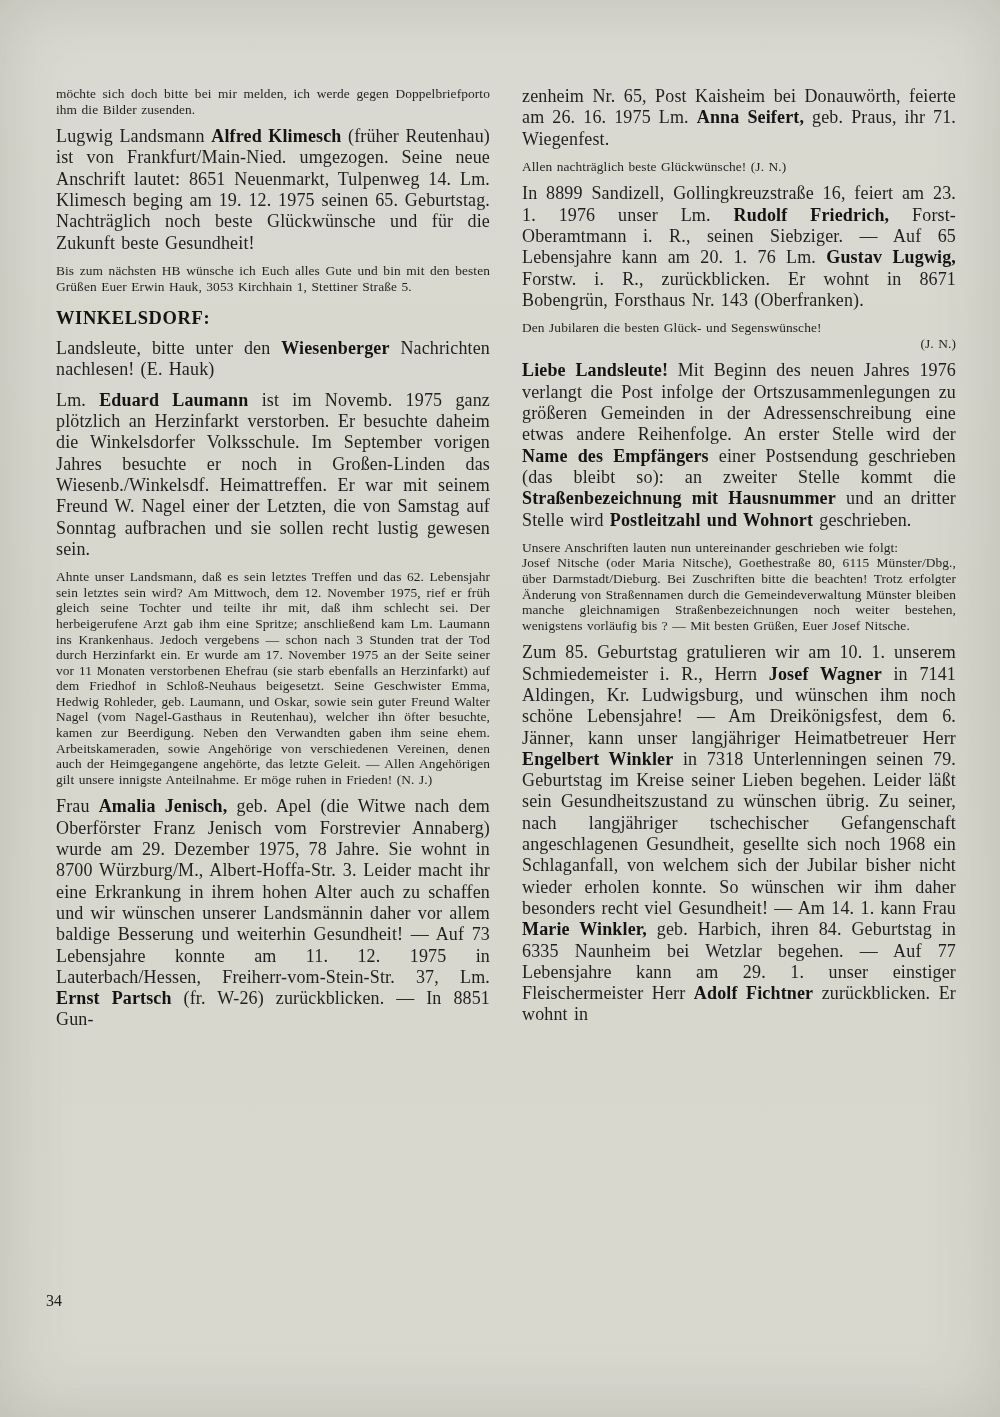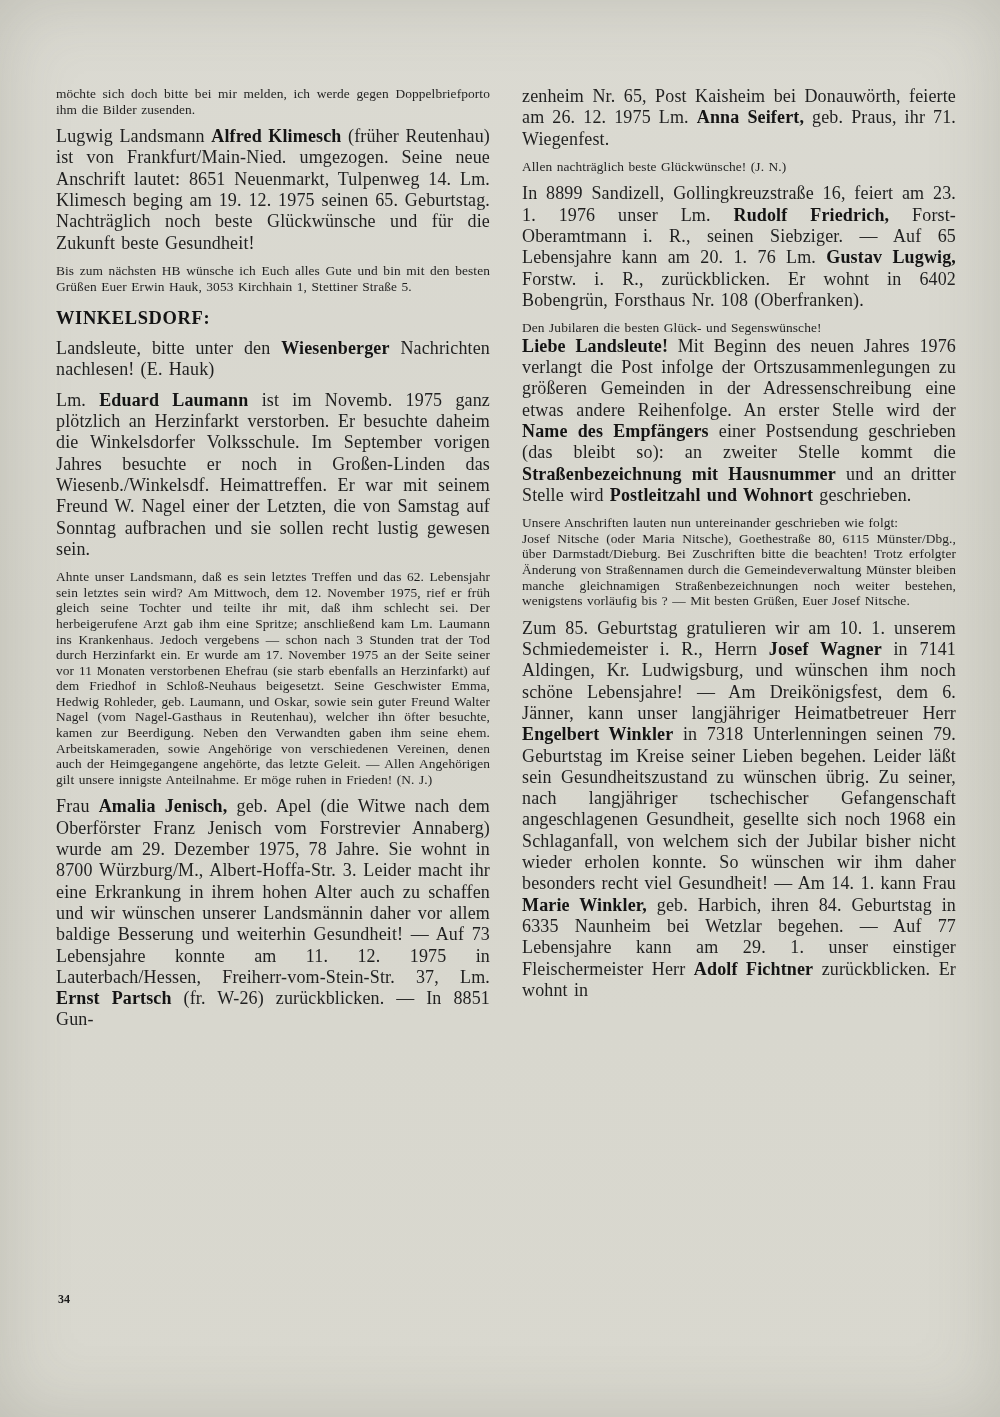--- a/index.html
+++ b/index.html
@@ -51,24 +51,24 @@
     letter-spacing: 0.6px;
     margin: 14px 0 9px 0;
     color: #141414;
     text-align: left;
   }
   .no-gap { margin-bottom: 0; }
   .sign { text-align: right; }
   .b { font-weight: bold; color: #141414; margin-top: 8px; }
   .page-number {
     position: absolute;
-    left: 58px;
+    left: 46px;
     top: 1292px;
-    font-size: 12px;
-    font-weight: bold;
+    font-size: 16px;
+    font-weight: normal;
     color: #1a1a1a;
   }
 </style>
 </head>
 <body>
 
 <div class="page">
   <div class="columns">
 
     <div class="col">
@@ -76,24 +76,25 @@
       <p class="body"><span>Lugwig Landsmann </span><span class="b">Alfred Klimesch</span><span> (früher Reutenhau) ist von Frankfurt/Main-Nied. umgezogen. Seine neue Anschrift lautet: 8651 Neuenmarkt, Tulpenweg 14. Lm. Klimesch beging am 19. 12. 1975 seinen 65. Geburtstag. Nachträglich noch beste Glückwünsche und für die Zukunft beste Gesundheit!</span></p>
       <p class="small"><span>Bis zum nächsten HB wünsche ich Euch alles Gute und bin mit den besten Grüßen Euer Erwin Hauk, 3053 Kirchhain 1, Stettiner Straße 5.</span></p>
       <h2 class="heading">WINKELSDORF:</h2>
       <p class="body"><span>Landsleute, bitte unter den </span><span class="b">Wiesenberger</span><span> Nachrichten nachlesen! (E. Hauk)</span></p>
       <p class="body"><span>Lm. </span><span class="b">Eduard Laumann</span><span> ist im Novemb. 1975 ganz plötzlich an Herzinfarkt verstorben. Er besuchte daheim die Winkelsdorfer Volksschule. Im September vorigen Jahres besuchte er noch in Großen-Linden das Wiesenb./Winkelsdf. Heimattreffen. Er war mit seinem Freund W. Nagel einer der Letzten, die von Samstag auf Sonntag aufbrachen und sie sollen recht lustig gewesen sein.</span></p>
       <p class="small"><span>Ahnte unser Landsmann, daß es sein letztes Treffen und das 62. Lebensjahr sein letztes sein wird? Am Mittwoch, dem 12. November 1975, rief er früh gleich seine Tochter und teilte ihr mit, daß ihm schlecht sei. Der herbeigerufene Arzt gab ihm eine Spritze; anschließend kam Lm. Laumann ins Krankenhaus. Jedoch vergebens — schon nach 3 Stunden trat der Tod durch Herzinfarkt ein. Er wurde am 17. November 1975 an der Seite seiner vor 11 Monaten verstorbenen Ehefrau (sie starb ebenfalls an Herzinfarkt) auf dem Friedhof in Schloß-Neuhaus beigesetzt. Seine Geschwister Emma, Hedwig Rohleder, geb. Laumann, und Oskar, sowie sein guter Freund Walter Nagel (vom Nagel-Gasthaus in Reutenhau), welcher ihn öfter besuchte, kamen zur Beerdigung. Neben den Verwandten gaben ihm seine ehem. Arbeitskameraden, sowie Angehörige von verschiedenen Vereinen, denen auch der Heimgegangene angehörte, das letzte Geleit. — Allen Angehörigen gilt unsere innigste Anteilnahme. Er möge ruhen in Frieden! (N. J.)</span></p>
       <p class="body"><span>Frau </span><span class="b">Amalia Jenisch,</span><span> geb. Apel (die Witwe nach dem Oberförster Franz Jenisch vom Forstrevier Annaberg) wurde am 29. Dezember 1975, 78 Jahre. Sie wohnt in 8700 Würzburg/M., Albert-Hoffa-Str. 3. Leider macht ihr eine Erkrankung in ihrem hohen Alter auch zu schaffen und wir wünschen unserer Landsmännin daher vor allem baldige Besserung und weiterhin Gesundheit! — Auf 73 Lebensjahre konnte am 11. 12. 1975 in Lauterbach/Hessen, Freiherr-vom-Stein-Str. 37, Lm. </span><span class="b">Ernst Partsch</span><span> (fr. W-26) zurückblicken. — In 8851 Gun-</span></p>
     </div>
 
     <div class="col">
-      <p class="body"><span>zenheim Nr. 65, Post Kaisheim bei Donauwörth, feierte am 26. 12. 1975 Lm. </span><span class="b">Anna Seifert,</span><span> geb. Praus, ihr 71. Wiegenfest.</span></p>
+      <p class="body"><span>zenheim Nr. 65, Post Kaisheim bei Donauwörth, feierte am 26. 16. 1975 Lm. </span><span class="b">Anna Seifert,</span><span> geb. Praus, ihr 71. Wiegenfest.</span></p>
       <p class="small">Allen nachträglich beste Glückwünsche! (J. N.)</p>
-      <p class="body"><span>In 8899 Sandizell, Gollingkreuzstraße 16, feiert am 23. 1. 1976 unser Lm. </span><span class="b">Rudolf Friedrich,</span><span> Forst-Oberamtmann i. R., seinen Siebziger. — Auf 65 Lebensjahre kann am 20. 1. 76 Lm. </span><span class="b">Gustav Lugwig,</span><span> Forstw. i. R., zurückblicken. Er wohnt in 6402 Bobengrün, Forsthaus Nr. 108 (Oberfranken).</span></p>
+      <p class="body"><span>In 8899 Sandizell, Gollingkreuzstraße 16, feiert am 23. 1. 1976 unser Lm. </span><span class="b">Rudolf Friedrich,</span><span> Forst-Oberamtmann i. R., seinen Siebziger. — Auf 65 Lebensjahre kann am 20. 1. 76 Lm. </span><span class="b">Gustav Lugwig,</span><span> Forstw. i. R., zurückblicken. Er wohnt in 8671 Bobengrün, Forsthaus Nr. 143 (Oberfranken).</span></p>
       <p class="small no-gap">Den Jubilaren die besten Glück- und Segenswünsche!</p>
+      <p class="small sign">(J. N.)</p>
       <p class="body"><span class="b">Liebe Landsleute!</span><span> Mit Beginn des neuen Jahres 1976 verlangt die Post infolge der Ortszusammenlegungen zu größeren Gemeinden in der Adressenschreibung eine etwas andere Reihenfolge. An erster Stelle wird der </span><span class="b">Name des Empfängers</span><span> einer Postsendung geschrieben (das bleibt so): an zweiter Stelle kommt die </span><span class="b">Straßenbezeichnung mit Hausnummer</span><span> und an dritter Stelle wird </span><span class="b">Postleitzahl und Wohnort</span><span> geschrieben.</span></p>
       <p class="small no-gap">Unsere Anschriften lauten nun untereinander geschrieben wie folgt:</p>
       <p class="small">Josef Nitsche (oder Maria Nitsche), Goethestraße 80, 6115 Münster/Dbg., über Darmstadt/Dieburg. Bei Zuschriften bitte die beachten! Trotz erfolgter Änderung von Straßennamen durch die Gemeindeverwaltung Münster bleiben manche gleichnamigen Straßenbezeichnungen noch weiter bestehen, wenigstens vorläufig bis ? — Mit besten Grüßen, Euer Josef Nitsche.</p>
       <p class="body"><span>Zum 85. Geburtstag gratulieren wir am 10. 1. unserem Schmiedemeister i. R., Herrn </span><span class="b">Josef Wagner</span><span> in 7141 Aldingen, Kr. Ludwigsburg, und wünschen ihm noch schöne Lebensjahre! — Am Dreikönigsfest, dem 6. Jänner, kann unser langjähriger Heimatbetreuer Herr </span><span class="b">Engelbert Winkler</span><span> in 7318 Unterlenningen seinen 79. Geburtstag im Kreise seiner Lieben begehen. Leider läßt sein Gesundheitszustand zu wünschen übrig. Zu seiner, nach langjähriger tschechischer Gefangenschaft angeschlagenen Gesundheit, gesellte sich noch 1968 ein Schlaganfall, von welchem sich der Jubilar bisher nicht wieder erholen konnte. So wünschen wir ihm daher besonders recht viel Gesundheit! — Am 14. 1. kann Frau </span><span class="b">Marie Winkler,</span><span> geb. Harbich, ihren 84. Geburtstag in 6335 Naunheim bei Wetzlar begehen. — Auf 77 Lebensjahre kann am 29. 1. unser einstiger Fleischermeister Herr </span><span class="b">Adolf Fichtner</span><span> zurückblicken. Er wohnt in</span></p>
     </div>
 
   </div>
 
   <div class="page-number">34</div>
 </div>

